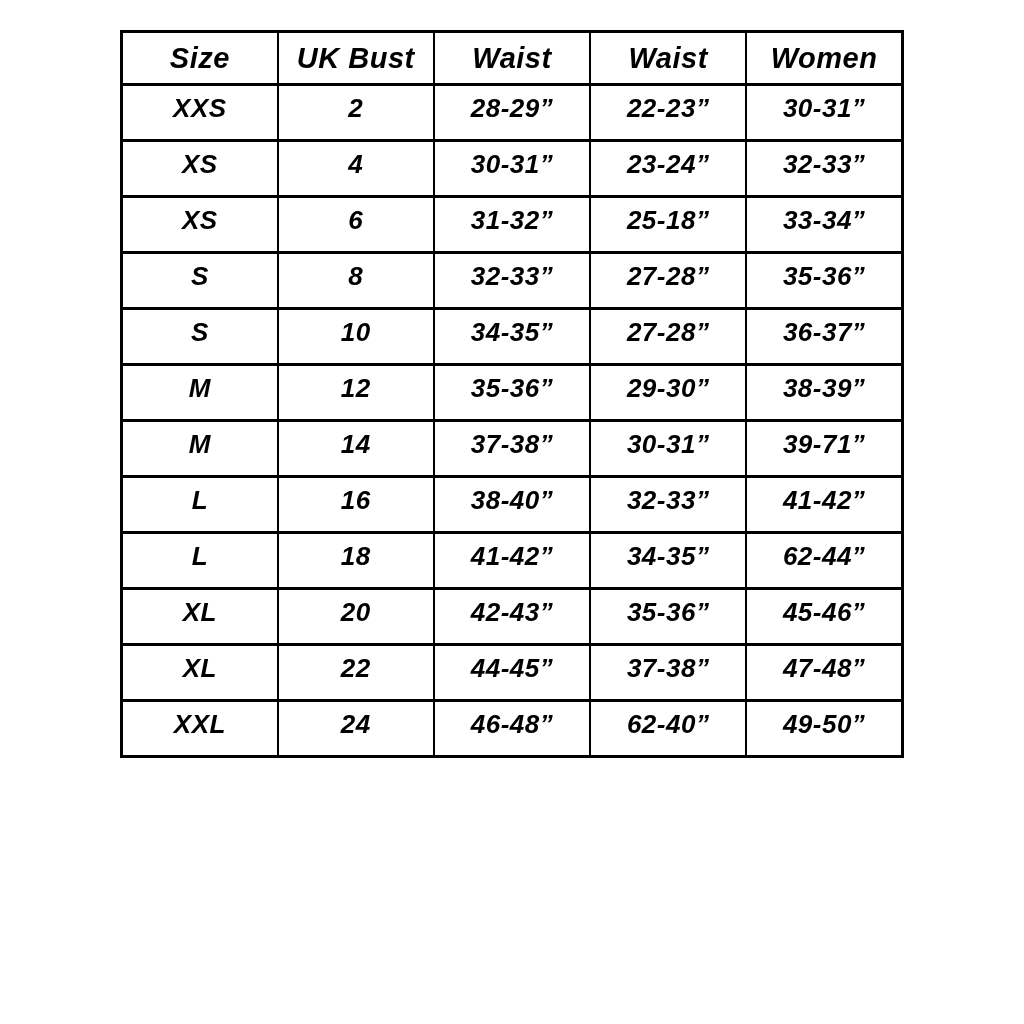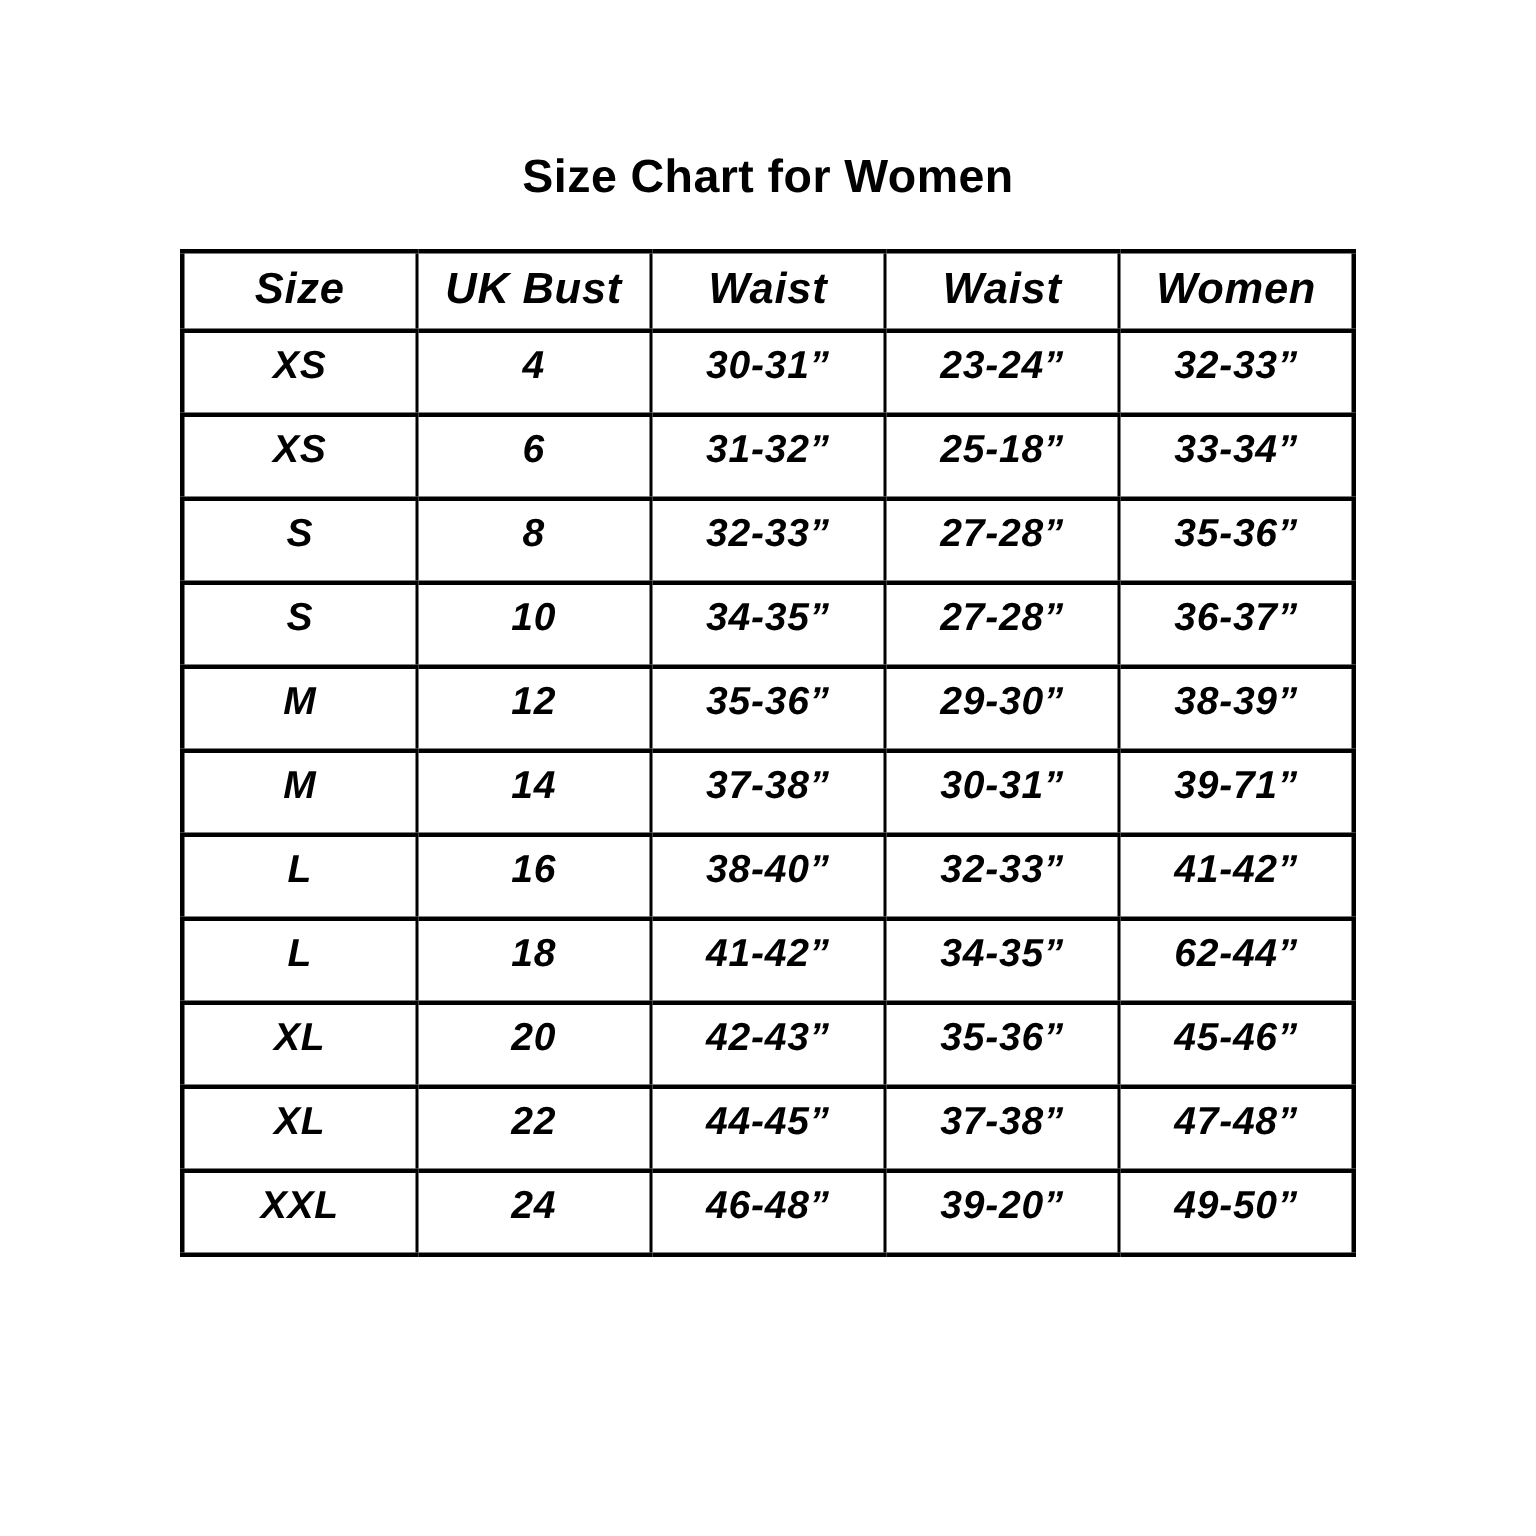--- a/index.html
+++ b/index.html
@@ -57,33 +57,39 @@
     font-size: 26px;
     letter-spacing: 0.5px;
     vertical-align: middle;
     padding: 0 0 9px 0;
   }
 </style>
 </head>
 <body>
 
 <div class="page">
-  <h1 class="chart-title">Size Chart for Women</h1>
 
   <table class="size-table">
     <thead>
       <tr id="header-row">
           <th>Size</th>
           <th>UK Bust</th>
           <th>Waist</th>
           <th>Waist</th>
           <th>Women</th>
         </tr>
     </thead>
     <tbody id="table-body">
+        <tr>
+          <td>XXS</td>
+          <td>2</td>
+          <td>28-29”</td>
+          <td>22-23”</td>
+          <td>30-31”</td>
+        </tr>
         <tr>
           <td>XS</td>
           <td>4</td>
           <td>30-31”</td>
           <td>23-24”</td>
           <td>32-33”</td>
         </tr>
         <tr>
           <td>XS</td>
           <td>6</td>
@@ -144,18 +150,18 @@
           <td>XL</td>
           <td>22</td>
           <td>44-45”</td>
           <td>37-38”</td>
           <td>47-48”</td>
         </tr>
         <tr>
           <td>XXL</td>
           <td>24</td>
           <td>46-48”</td>
-          <td>39-20”</td>
+          <td>62-40”</td>
           <td>49-50”</td>
         </tr>
       </tbody>
   </table>
 </div>
 
 </body></html>

